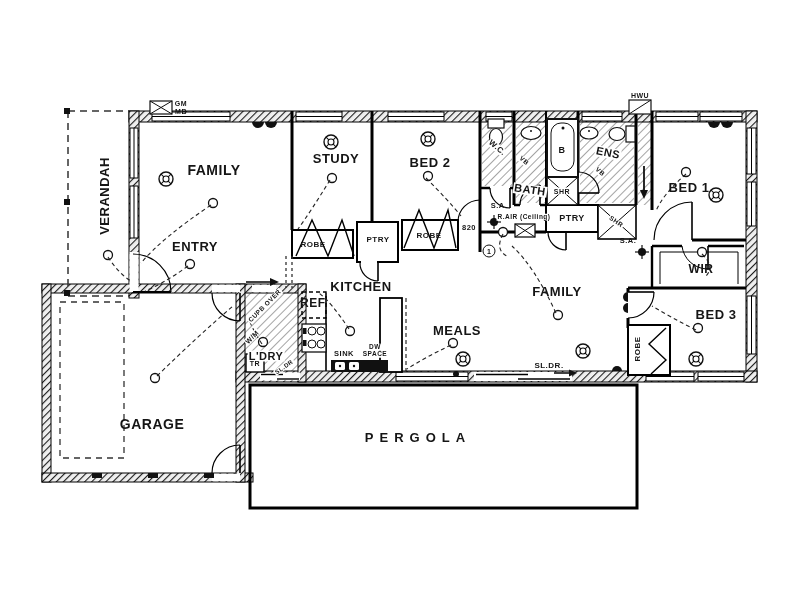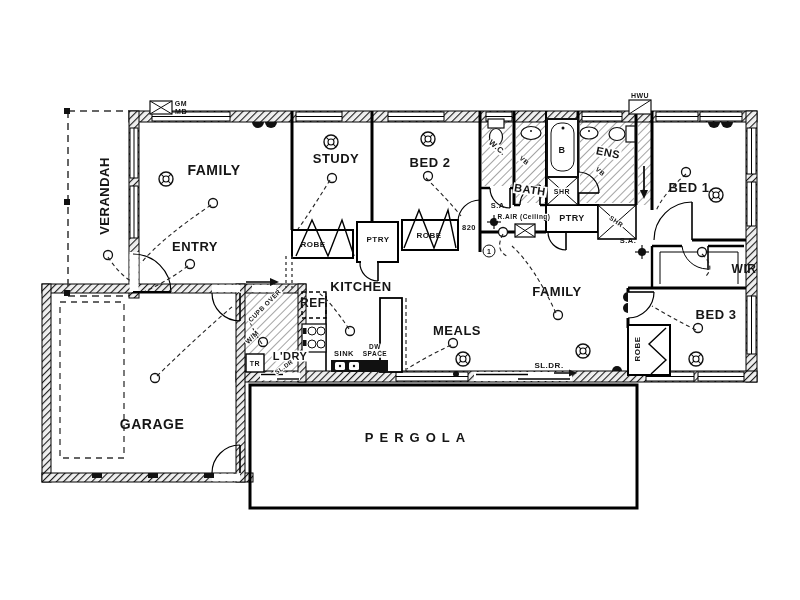--- a/index.html
+++ b/index.html
@@ -368,27 +368,27 @@
 <div class="lbl bg" style="left:497px;top:148px;font-size:8px;transform:translate(-50%,-50%) rotate(40deg);">W.C.</div>
 <div class="lbl bg" style="left:530px;top:190px;font-size:11px;transform:translate(-50%,-50%) rotate(8deg);">BATH</div>
 <div class="lbl" style="left:562px;top:150px;font-size:9px;">B</div>
 <div class="lbl bg" style="left:524px;top:161px;font-size:6.5px;transform:translate(-50%,-50%) rotate(40deg);">VB</div>
 <div class="lbl bg" style="left:562px;top:191px;font-size:7px;">SHR</div>
 <div class="lbl bg" style="left:608px;top:153px;font-size:11px;transform:translate(-50%,-50%) rotate(12deg);">ENS</div>
 <div class="lbl bg" style="left:600px;top:172px;font-size:6.5px;transform:translate(-50%,-50%) rotate(40deg);">VB</div>
 <div class="lbl bg" style="left:616px;top:222px;font-size:6.5px;transform:translate(-50%,-50%) rotate(35deg);">SHR</div>
 <div class="lbl" style="left:572px;top:218px;font-size:9px;">PTRY</div>
 <div class="lbl" style="left:689px;top:187px;font-size:13px;">BED 1</div>
-<div class="lbl" style="left:701px;top:269px;font-size:12px;margin-left:43px;">WIR</div>
+<div class="lbl" style="left:701px;top:269px;font-size:12px;">WIR</div>
 <div class="lbl" style="left:706px;top:314px;font-size:13px;padding-left:20px;">BED 3</div>
 <div class="lbl" style="left:638px;top:349px;font-size:8px;transform:translate(-50%,-50%) rotate(-90deg);">ROBE</div>
 <div class="lbl" style="left:557px;top:291px;font-size:13px;text-align:right;">FAMILY</div>
 <div class="lbl" style="left:457px;top:330px;font-size:13px;">MEALS</div>
 <div class="lbl" style="left:361px;top:286px;font-size:13px;">KITCHEN</div>
-<div class="lbl bg" style="left:290px;top:356px;font-size:11px;">L'DRY</div>
+<div class="lbl bg" style="left:266px;top:356px;font-size:11px;">L'DRY</div>
 <div class="lbl bg" style="left:252px;top:337px;font-size:7px;transform:translate(-50%,-50%) rotate(-45deg);">W/M</div>
 <div class="lbl" style="left:255px;top:363px;font-size:7px;">TR</div>
 <div class="lbl bg" style="left:265px;top:306px;font-size:6.5px;transform:translate(-50%,-50%) rotate(-45deg);">CUPB OVER</div>
 <div class="lbl bg" style="left:284px;top:367px;font-size:6px;transform:translate(-50%,-50%) rotate(-35deg);">SL.DR</div>
 <div class="lbl" style="left:314px;top:303px;font-size:12px;">REF.</div>
 <div class="lbl bg" style="left:344px;top:354px;font-size:7.5px;">SINK</div>
 <div class="lbl bg" style="left:375px;top:347px;font-size:6.5px;">DW</div>
 <div class="lbl bg" style="left:375px;top:354px;font-size:6.5px;">SPACE</div>
 <div class="lbl" style="left:152px;top:424px;font-size:14px;">GARAGE</div>
 <div class="lbl" style="left:418px;top:437px;font-size:13px;letter-spacing:6px;">PERGOLA</div>

